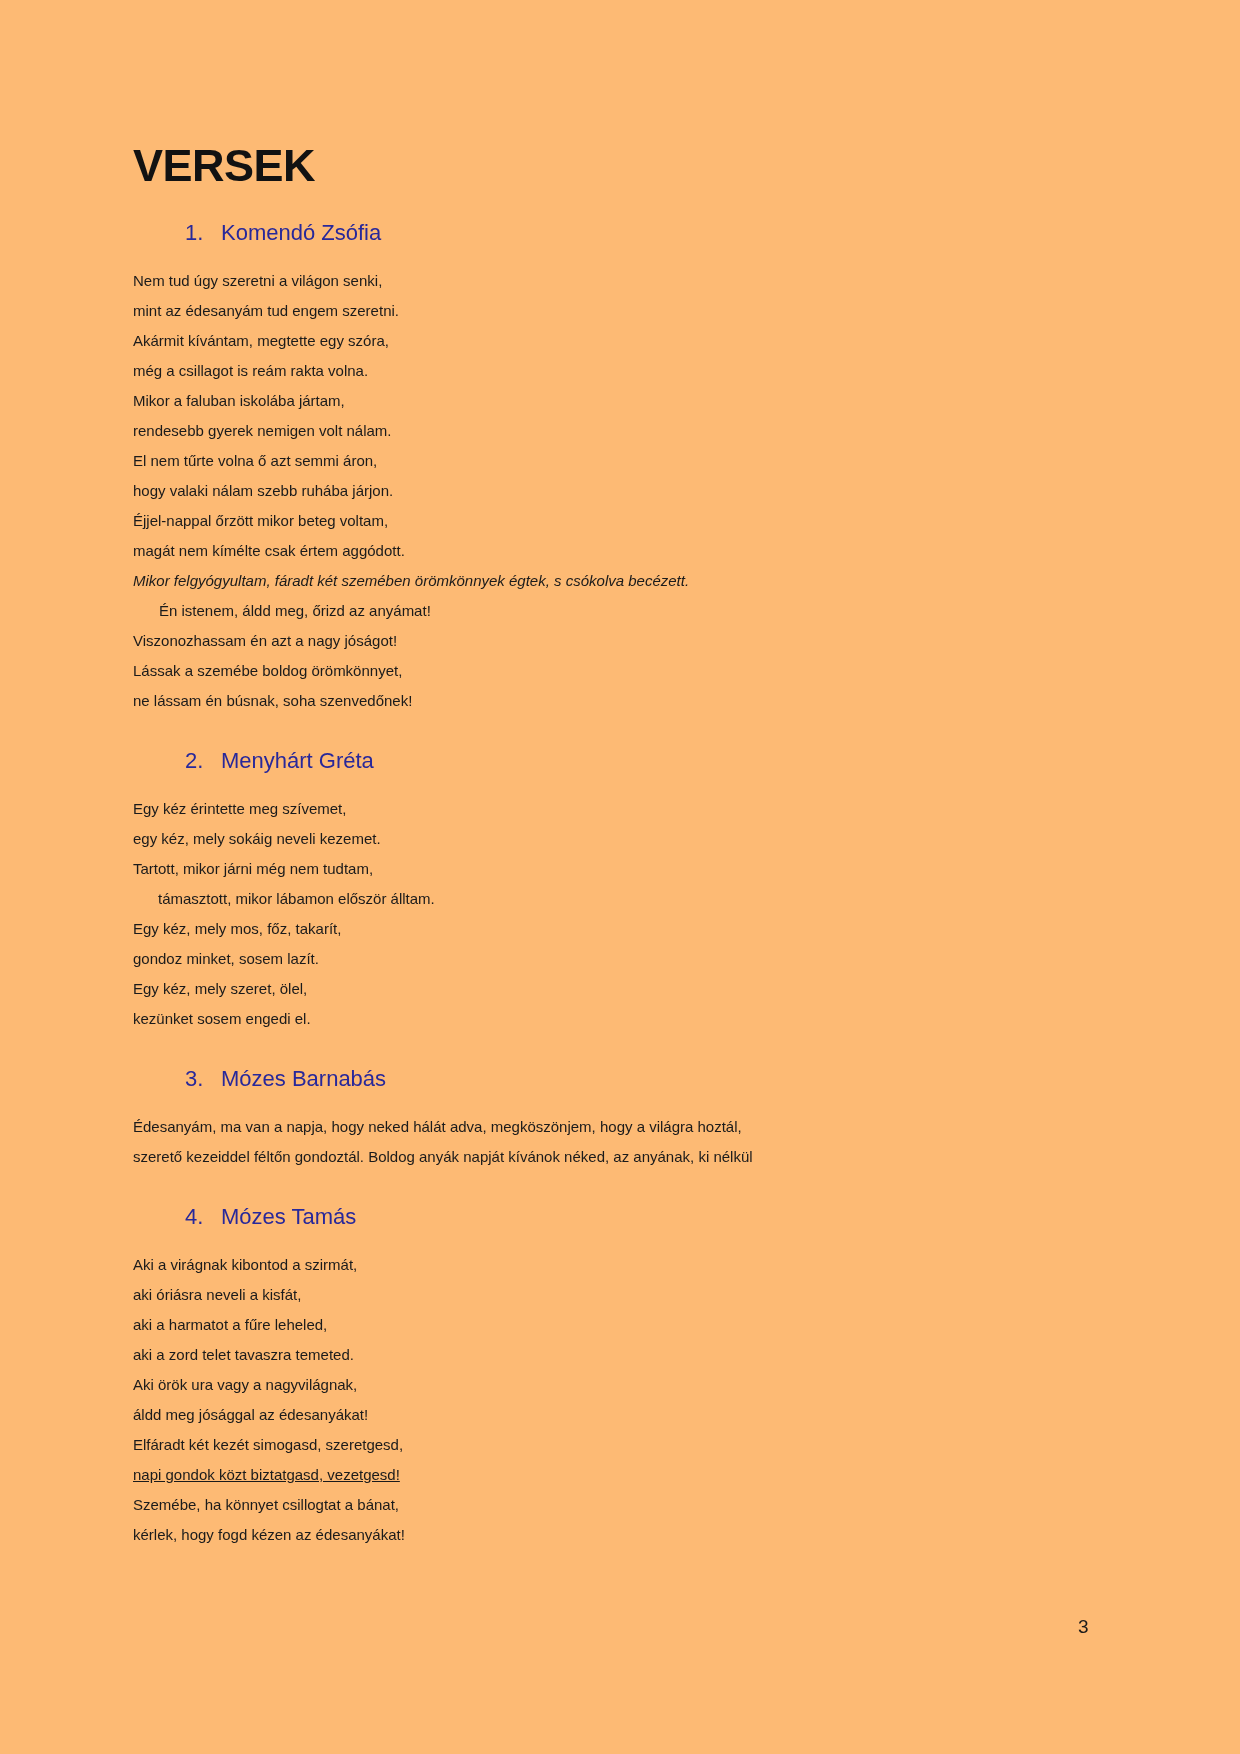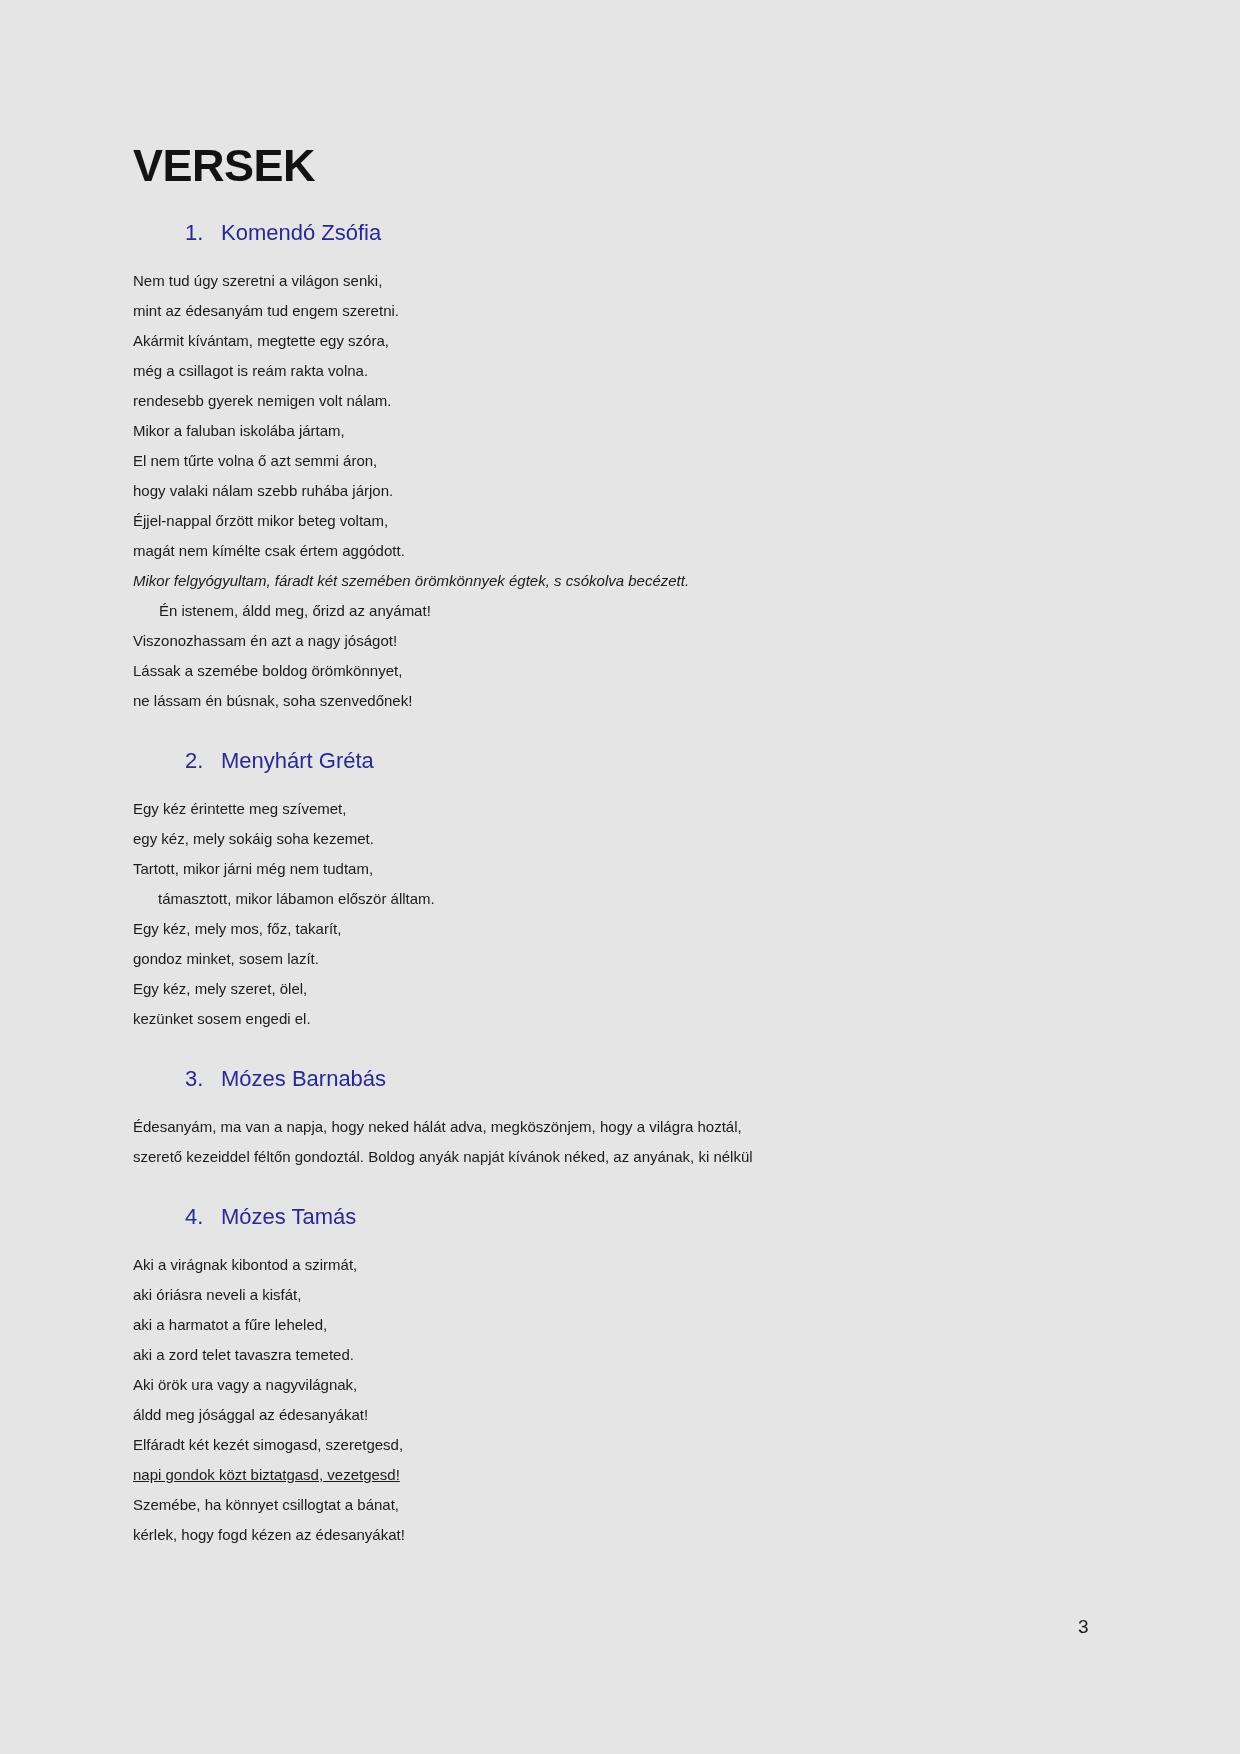--- a/index.html
+++ b/index.html
@@ -5,21 +5,21 @@
   * { margin: 0; padding: 0; box-sizing: border-box; }
 
   html, body {
     background: #ffffff;
   }
 
   .page {
     position: relative;
     width: 1240px;
     height: 1754px;
-    background: #e5e5e5;
+    background: #fdba74;
     font-family: "Liberation Sans", "DejaVu Sans", sans-serif;
     color: #1a1a1a;
     overflow: hidden;
   }
 
   .content {
     position: absolute;
     top: 140px;
     left: 133px;
     right: 140px;
@@ -75,41 +75,41 @@
         <section class="section">
           <h2 class="section-heading" style="color: rgb(40, 40, 154);">
             <span class="section-number">1.</span>
             <span>Komendó Zsófia</span>
           </h2>
           <div>
             <p class="poem-line" style="color: rgb(27, 27, 27);">Nem tud úgy szeretni a világon senki,</p>
             <p class="poem-line" style="color: rgb(27, 27, 27);">mint az édesanyám tud engem szeretni.</p>
             <p class="poem-line" style="color: rgb(27, 27, 27);">Akármit kívántam, megtette egy szóra,</p>
             <p class="poem-line" style="color: rgb(27, 27, 27);">még a csillagot is reám rakta volna.</p>
+            <p class="poem-line" style="color: rgb(27, 27, 27);">Mikor a faluban iskolába jártam,</p>
             <p class="poem-line" style="color: rgb(27, 27, 27);">rendesebb gyerek nemigen volt nálam.</p>
-            <p class="poem-line" style="color: rgb(27, 27, 27);">Mikor a faluban iskolába jártam,</p>
             <p class="poem-line" style="color: rgb(27, 27, 27);">El nem tűrte volna ő azt semmi áron,</p>
             <p class="poem-line" style="color: rgb(27, 27, 27);">hogy valaki nálam szebb ruhába járjon.</p>
             <p class="poem-line" style="color: rgb(27, 27, 27);">Éjjel-nappal őrzött mikor beteg voltam,</p>
             <p class="poem-line" style="color: rgb(27, 27, 27);">magát nem kímélte csak értem aggódott.</p>
             <p class="poem-line" style="color: rgb(27, 27, 27); font-style: italic;">Mikor felgyógyultam, fáradt két szemében örömkönnyek égtek, s csókolva becézett.</p>
             <p class="poem-line" style="color: rgb(27, 27, 27); margin-left: 26px;">Én istenem, áldd meg, őrizd az anyámat!</p>
             <p class="poem-line" style="color: rgb(27, 27, 27);">Viszonozhassam én azt a nagy jóságot!</p>
             <p class="poem-line" style="color: rgb(27, 27, 27);">Lássak a szemébe boldog örömkönnyet,</p>
             <p class="poem-line" style="color: rgb(27, 27, 27);">ne lássam én búsnak, soha szenvedőnek!</p>
           </div>
         </section>
         <section class="section">
           <h2 class="section-heading" style="color: rgb(40, 40, 154);">
             <span class="section-number">2.</span>
             <span>Menyhárt Gréta</span>
           </h2>
           <div>
             <p class="poem-line" style="color: rgb(27, 27, 27);">Egy kéz érintette meg szívemet,</p>
-            <p class="poem-line" style="color: rgb(27, 27, 27);">egy kéz, mely sokáig soha kezemet.</p>
+            <p class="poem-line" style="color: rgb(27, 27, 27);">egy kéz, mely sokáig neveli kezemet.</p>
             <p class="poem-line" style="color: rgb(27, 27, 27);">Tartott, mikor járni még nem tudtam,</p>
             <p class="poem-line" style="color: rgb(27, 27, 27); margin-left: 25px;">támasztott, mikor lábamon először álltam.</p>
             <p class="poem-line" style="color: rgb(27, 27, 27);">Egy kéz, mely mos, főz, takarít,</p>
             <p class="poem-line" style="color: rgb(27, 27, 27);">gondoz minket, sosem lazít.</p>
             <p class="poem-line" style="color: rgb(27, 27, 27);">Egy kéz, mely szeret, ölel,</p>
             <p class="poem-line" style="color: rgb(27, 27, 27);">kezünket sosem engedi el.</p>
           </div>
         </section>
         <section class="section">
           <h2 class="section-heading" style="color: rgb(40, 40, 154);">

